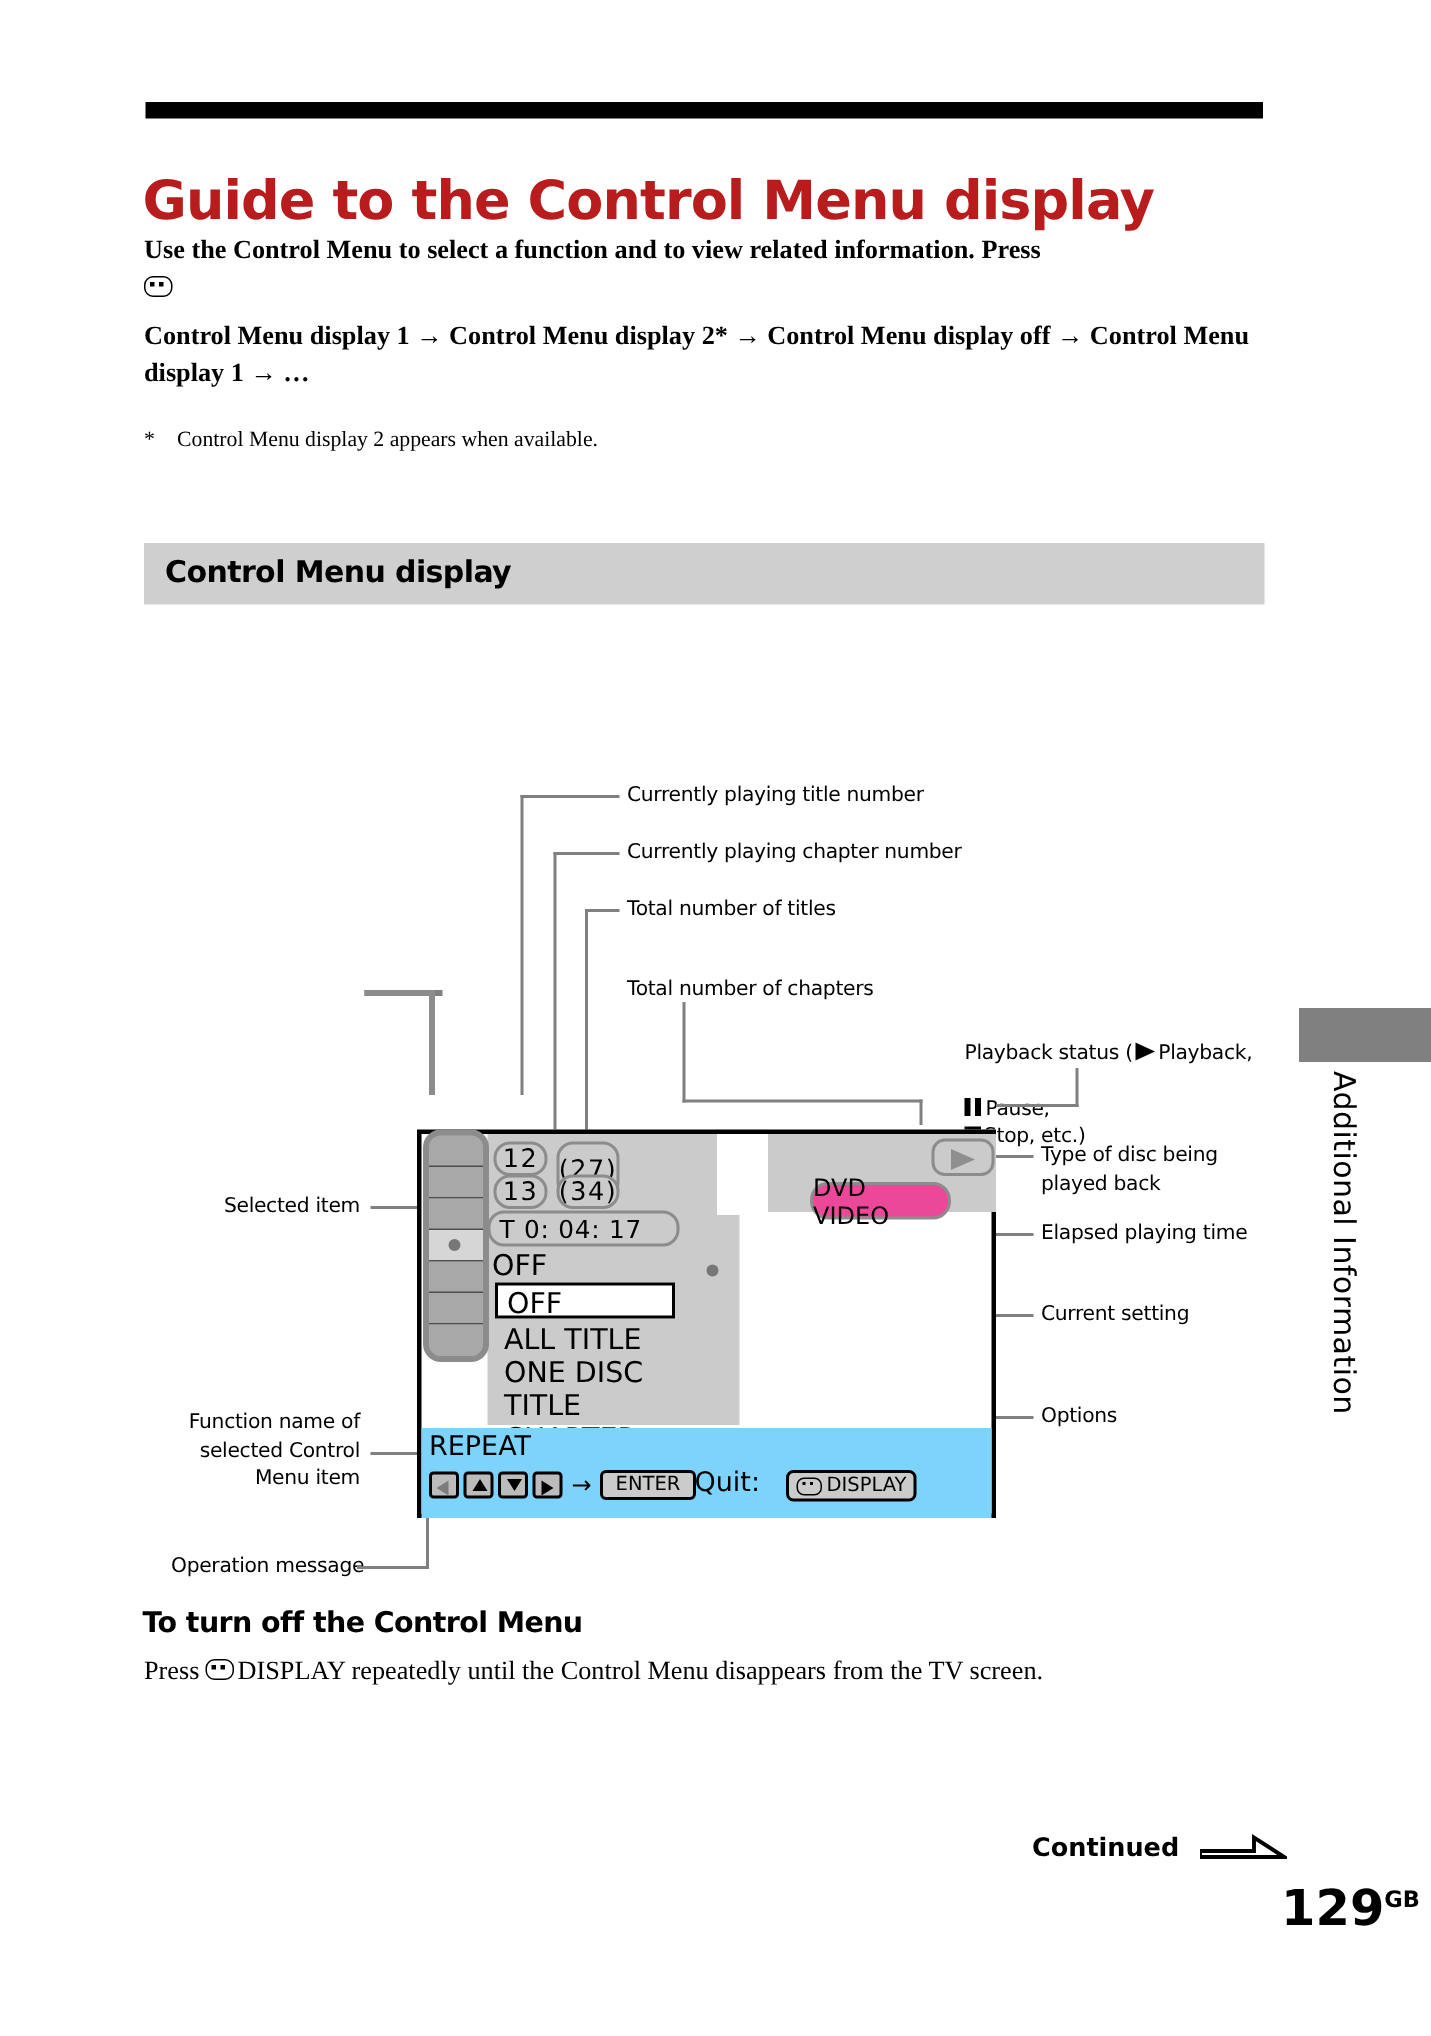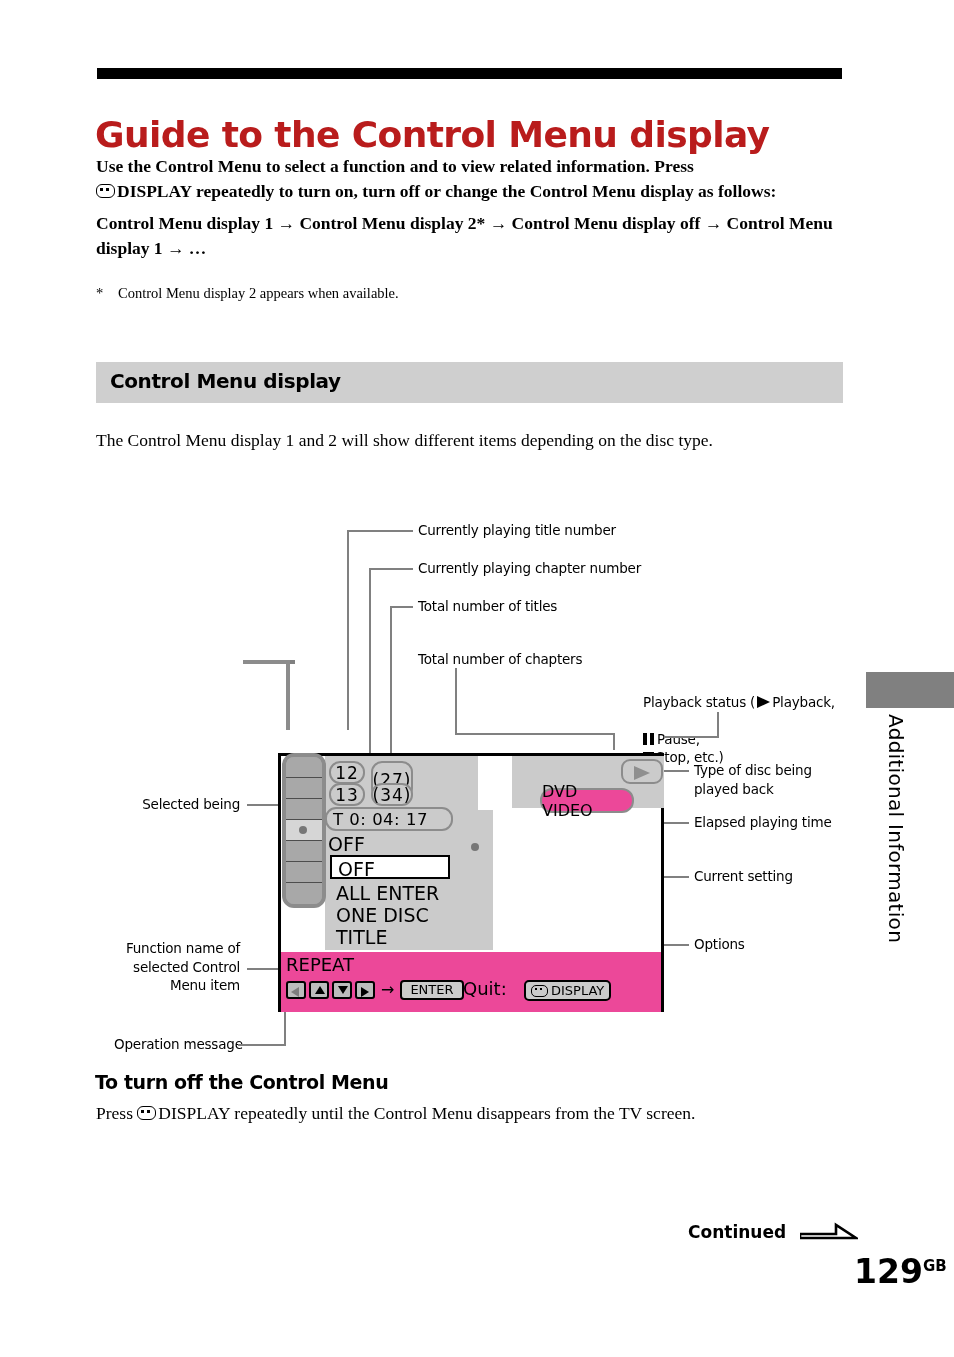--- a/index.html
+++ b/index.html
@@ -146,21 +146,21 @@
     border:2px solid #8c8c8c;border-radius:9px;background:#cbcbcb;box-sizing:border-box;
   }
   .playbox .tri{
     position:absolute;left:11px;top:5px;
     width:0;height:0;border-left:16px solid #8f8f8f;
     border-top:7px solid transparent;border-bottom:7px solid transparent;
   }
 
   
   .msgbar{
-    position:absolute;left:0px;top:196px;width:380px;height:60px;background:#ec4899;
+    position:absolute;left:0px;top:196px;width:380px;height:60px;background:#7dd3fc;
   }
   .msgbar .fname{
     position:absolute;left:5px;top:2px;
     font-family:"DejaVu Sans", sans-serif;font-size:18px;
   }
   .keys{position:absolute;left:5px;top:28px;display:flex;align-items:center;gap:3px;}
   .key{
     width:20px;height:18px;border:2px solid #000;background:#bcbcbc;
     border-radius:3px;box-sizing:border-box;position:relative;
   }
@@ -244,35 +244,34 @@
 
 <div class="page">
 
   <div class="top-rule"></div>
 
   <h1 class="page-title">Guide to the Control Menu display</h1>
 
   <div class="intro">
     <p>
       <span>Use the Control Menu to select a function and to view related information. Press</span><br>
-      <span class="ico-disp"></span><span>DISPLAY repeatedly to turn on, turn off or change the Control Menu display as follows:</span>
+      <span class="ico-disp"></span>
     </p>
     <p class="second">Control Menu display 1 → Control Menu display 2* → Control Menu display off → Control Menu display 1 → …</p>
   </div>
 
   <div class="footnote">
     <span class="star">*</span><span>Control Menu display 2 appears when available.</span>
   </div>
 
   <div class="section-band">
     <div class="t">Control Menu display</div>
   </div>
 
   <div class="sec-body">
-    <div>The Control Menu display 1 and 2 will show different items depending on the disc type.</div>
   </div>
 
   <div class="diagram">
 
     <div class="dlabel" style="left:418px;top:13px;">Currently playing title number</div>
     <div class="dlabel" style="left:418px;top:51px;">Currently playing chapter number</div>
     <div class="dlabel" style="left:418px;top:89px;">Total number of titles</div>
     <div class="dlabel" style="left:418px;top:142px;">Total number of chapters</div>
 
     <div class="dlabel" style="left:643px;top:166px;width:215px;">
@@ -294,21 +293,21 @@
     <div class="ln h" style="left:455px;top:225px;width:160px;"></div>
     <div class="ln v" style="left:613px;top:225px;height:17px;"></div>
 
     <div class="ln v" style="left:717px;top:204px;height:26px;"></div>
     <div class="ln h" style="left:664px;top:228px;width:55px;"></div>
 
     <div class="elbow" style="left:243px;top:152px;width:52px;height:40px;border-right:none;border-top-width:4px;border-left:none;border-bottom:none;border-radius:0;"></div>
     <div class="ln h" style="left:243px;top:152px;width:45px;height:4px;background:#8c8c8c;"></div>
     <div class="ln v" style="left:286px;top:152px;height:70px;width:4px;background:#8c8c8c;"></div>
 
-    <div class="dlabel r" style="left:130px;top:287px;width:110px;">Selected being</div>
+    <div class="dlabel r" style="left:130px;top:287px;width:110px;">Selected item</div>
     <div class="ln h" style="left:247px;top:296px;width:45px;"></div>
 
     <div class="dlabel r" style="left:110px;top:431px;width:130px;">Function name of
 selected Control
 Menu item</div>
     <div class="ln h" style="left:247px;top:460px;width:48px;"></div>
 
     <div class="dlabel" style="left:114px;top:527px;">Operation message</div>
     <div class="ln h" style="left:238px;top:536px;width:48px;"></div>
     <div class="ln v" style="left:284px;top:482px;height:55px;"></div>
@@ -358,21 +357,21 @@
       <div class="bubble timebox">T    0: 04: 17</div>
 
       <div class="cur-setting">OFF</div>
       <div class="cur-dot"></div>
 
       <div class="optbox">
         <div class="t">OFF</div>
       </div>
 
       <div class="optlist">
-        <div>ALL ENTER</div>
+        <div>ALL TITLE</div>
         <div>ONE DISC</div>
         <div>TITLE</div>
         <div>CHAPTER</div>
       </div>
 
       <div class="discbox">DVD VIDEO</div>
 
       <div class="playbox">
         <span class="tri"></span>
       </div>

